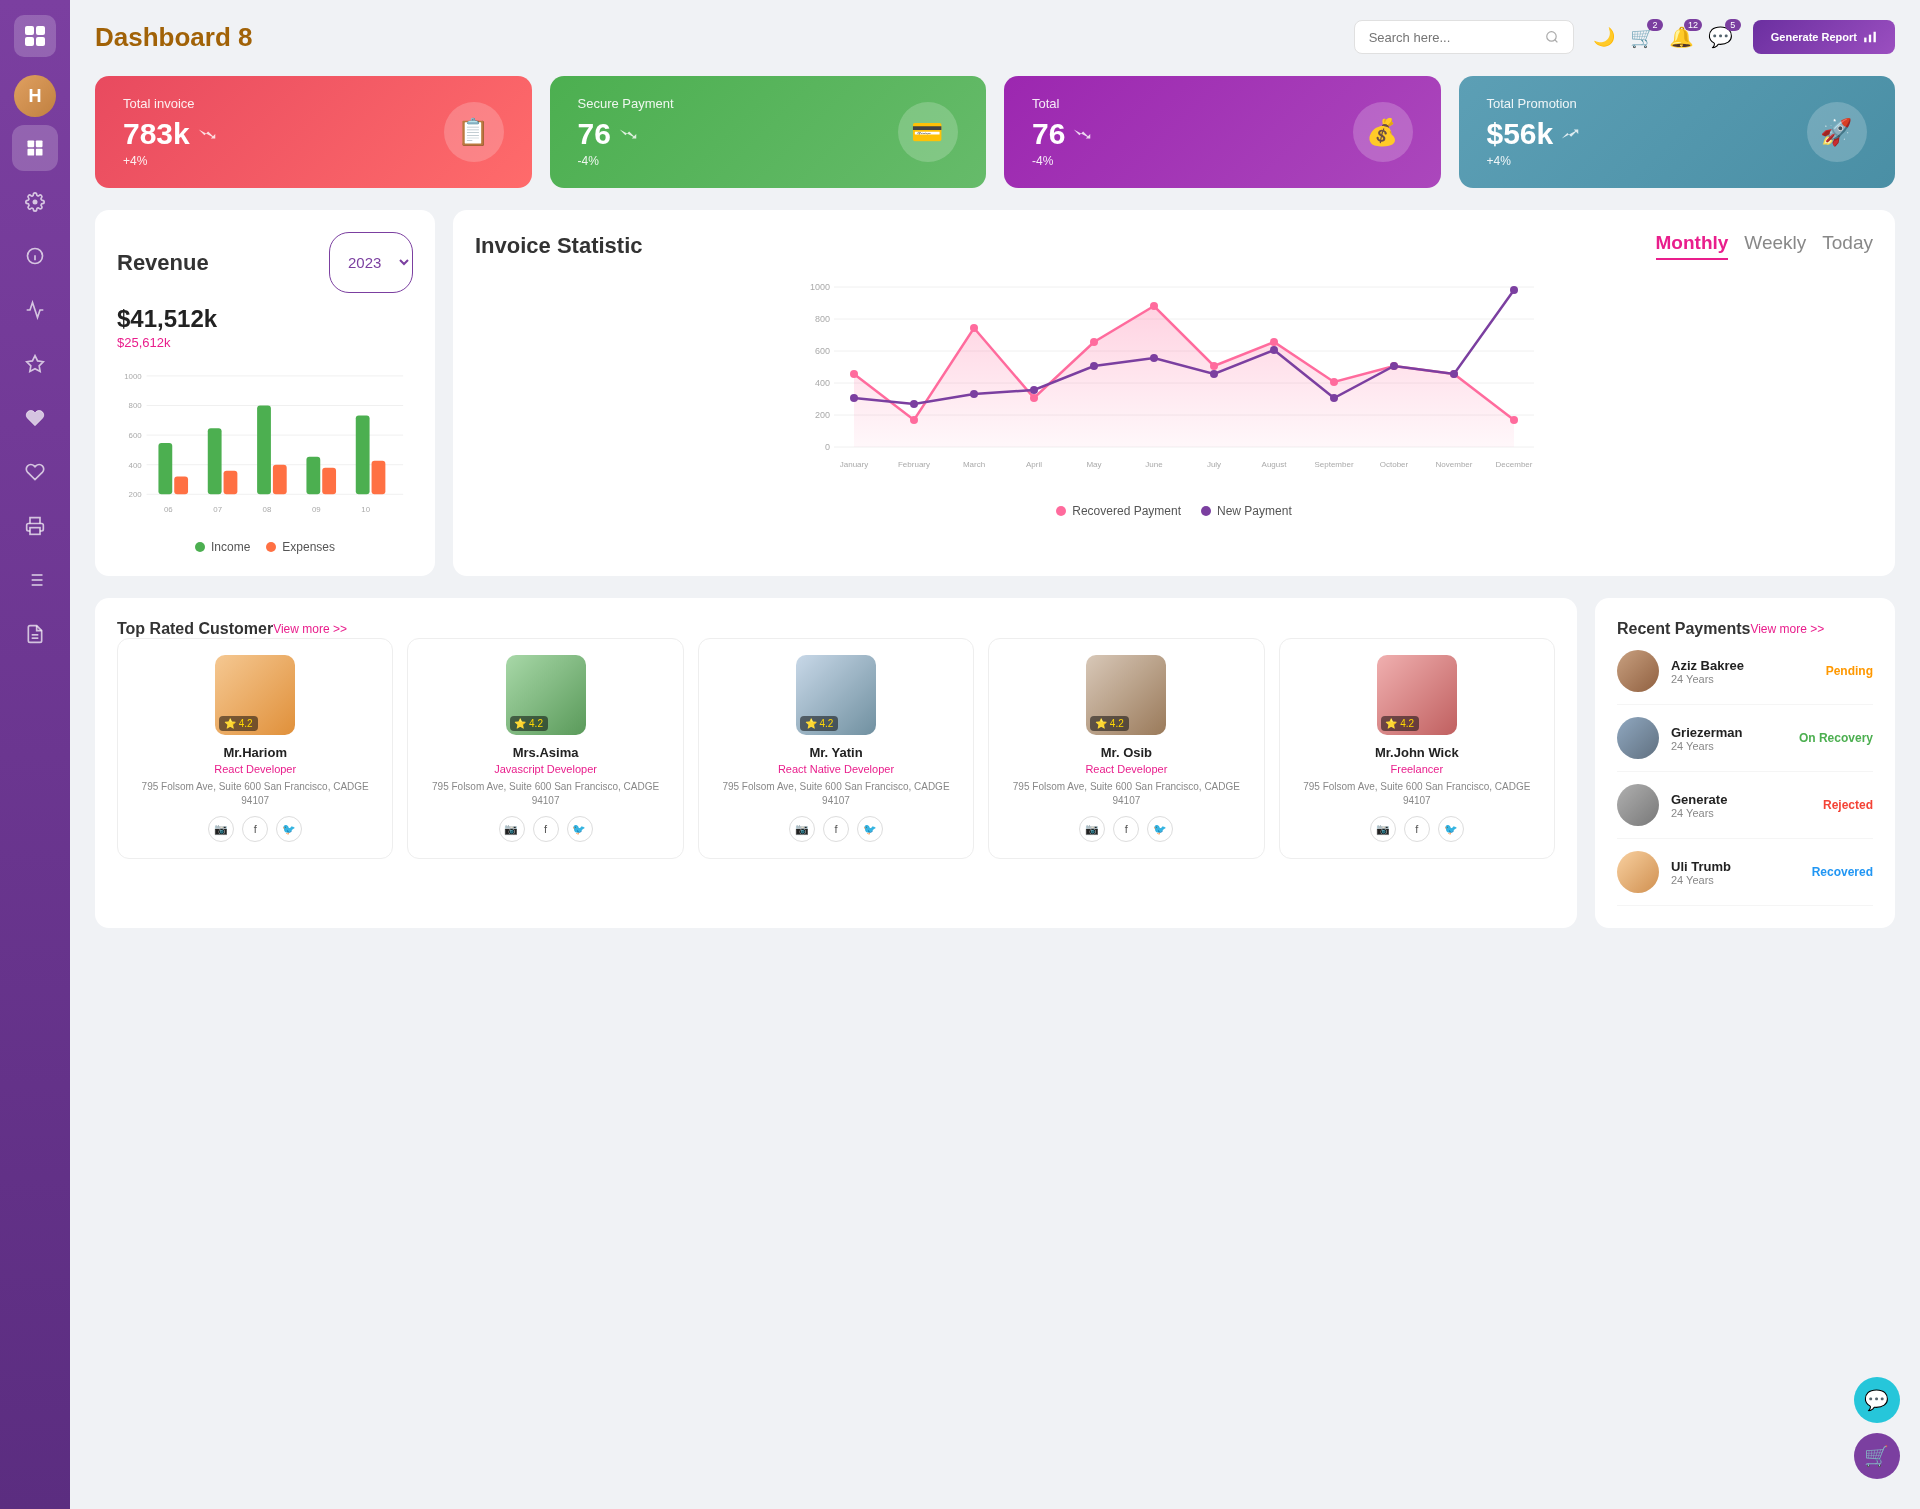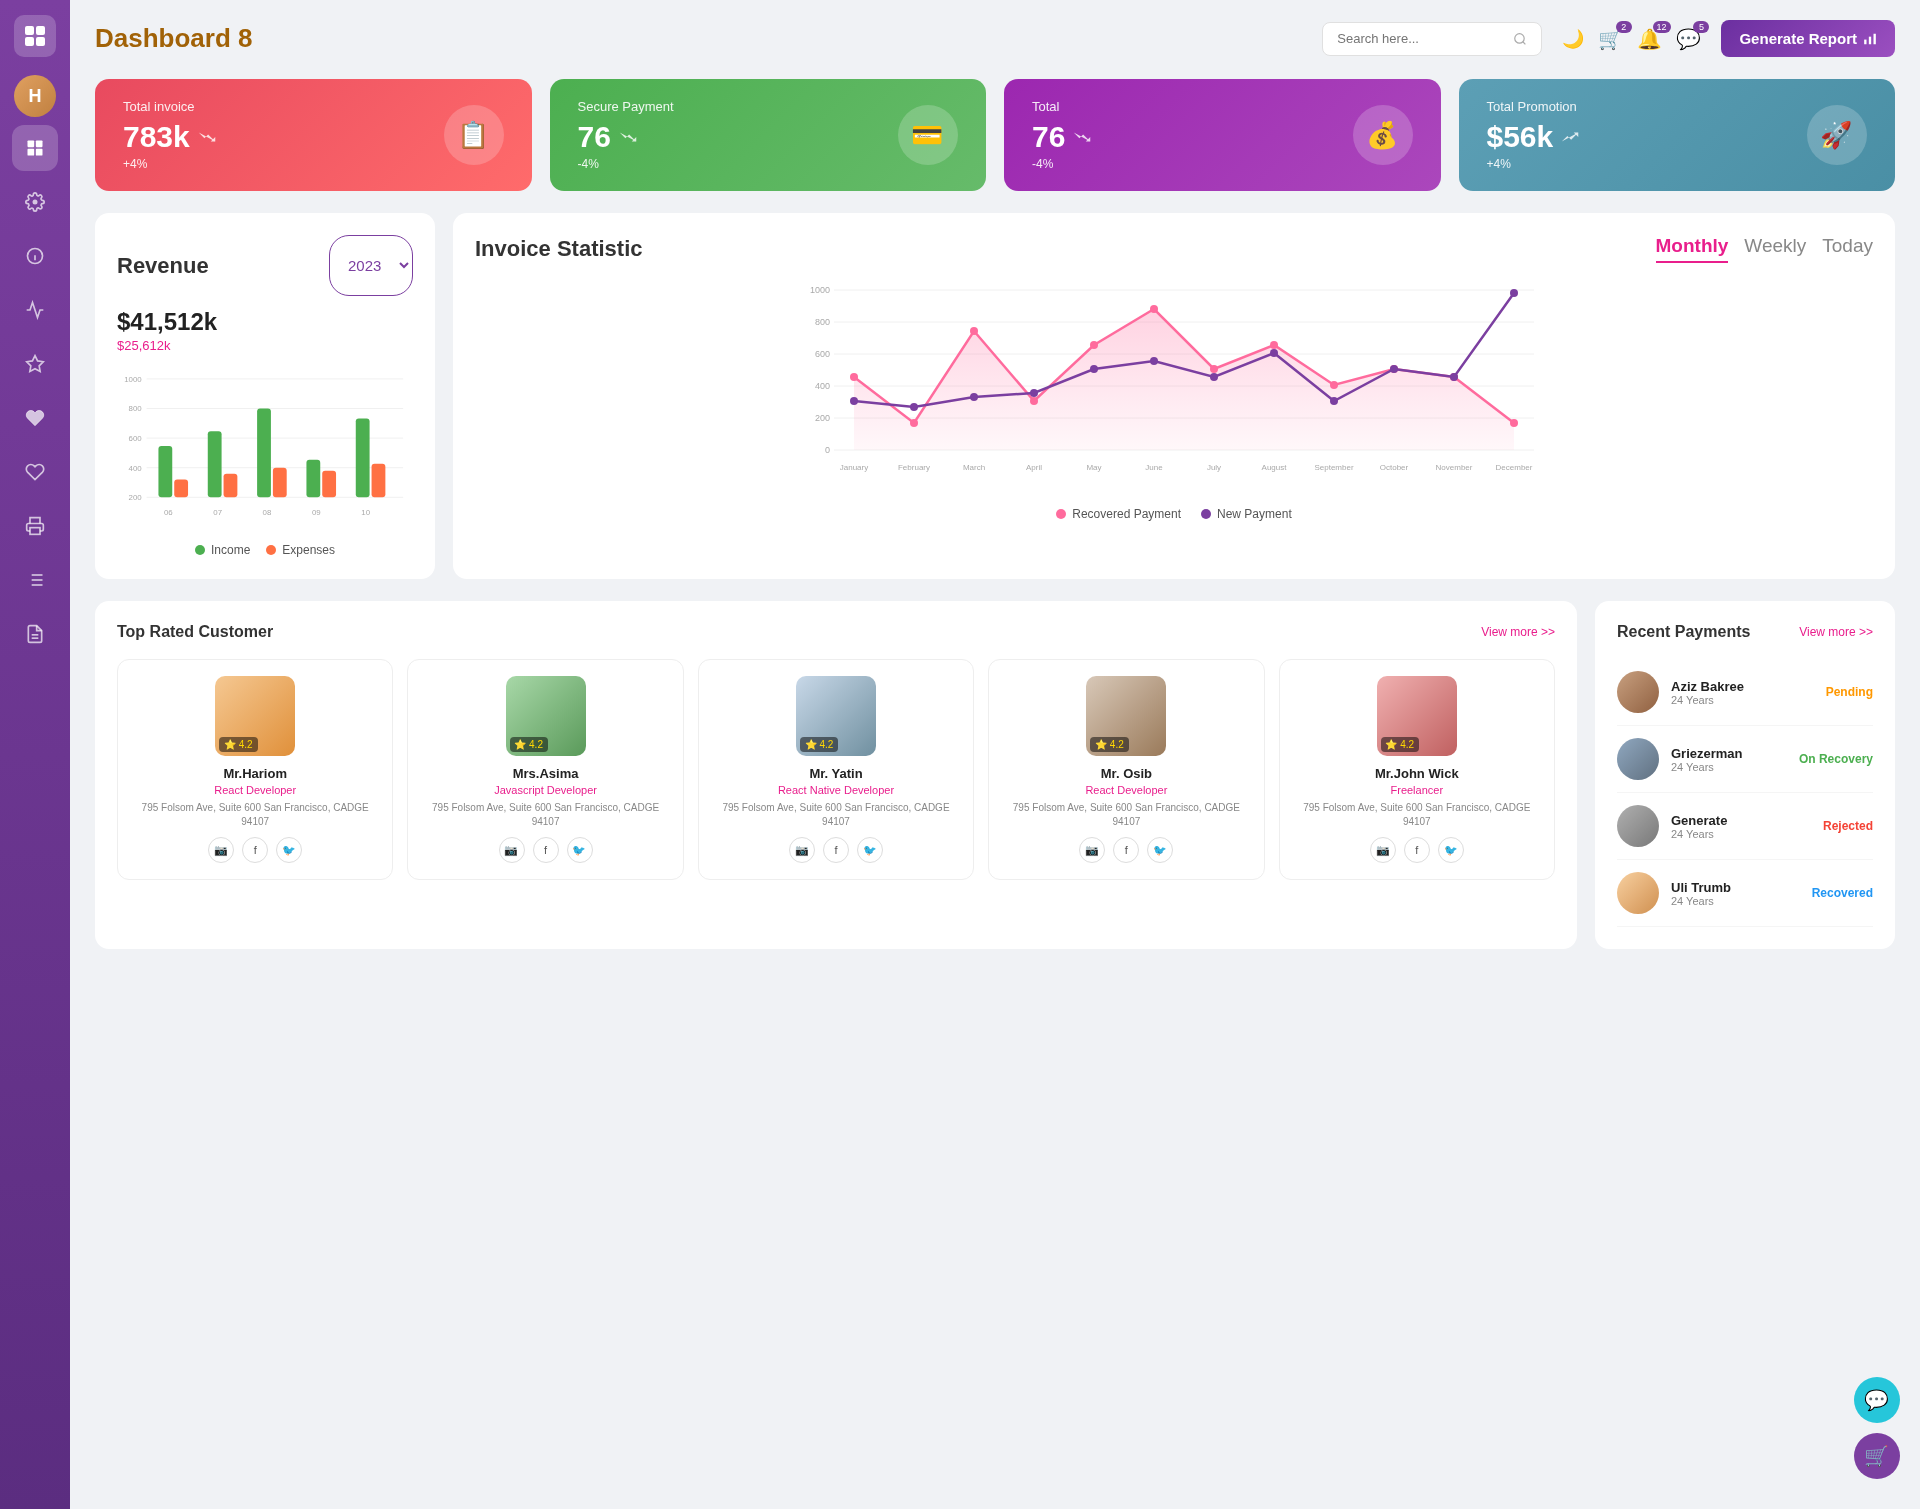--- a/index.html
+++ b/index.html
@@ -94,21 +94,21 @@
       padding: 1px 4px;
       min-width: 16px;
       text-align: center;
     }
     .btn-generate {
       background: linear-gradient(135deg, #6b2fa0, #9b4fc0);
       color: white;
       border: none;
       border-radius: 8px;
       padding: 10px 18px;
-      font-size: 15px;
+      font-size: 11px;
       font-weight: 600;
       cursor: pointer;
       display: flex; align-items: center; gap: 6px;
     }
 
     
     .stat-cards {
       display: grid;
       grid-template-columns: repeat(4, 1fr);
       gap: 18px;
@@ -195,23 +195,22 @@
       grid-template-columns: 1fr 300px;
       gap: 18px;
     }
     .customers-card, .payments-card {
       background: white;
       border-radius: 14px;
       padding: 22px;
     }
     .section-header {
       display: flex;
-      justify-content: space-between;
+      justify-content: flex-start;
       align-items: center;
-      margin-bottom: 18px;
     }
     .section-title { font-size: 16px; font-weight: 700; color: #333; }
     .view-more { font-size: 12px; color: #e91e8c; cursor: pointer; }
 
     
     .customer-list {
       display: grid;
       grid-template-columns: repeat(5, 1fr);
       gap: 14px;
     }

